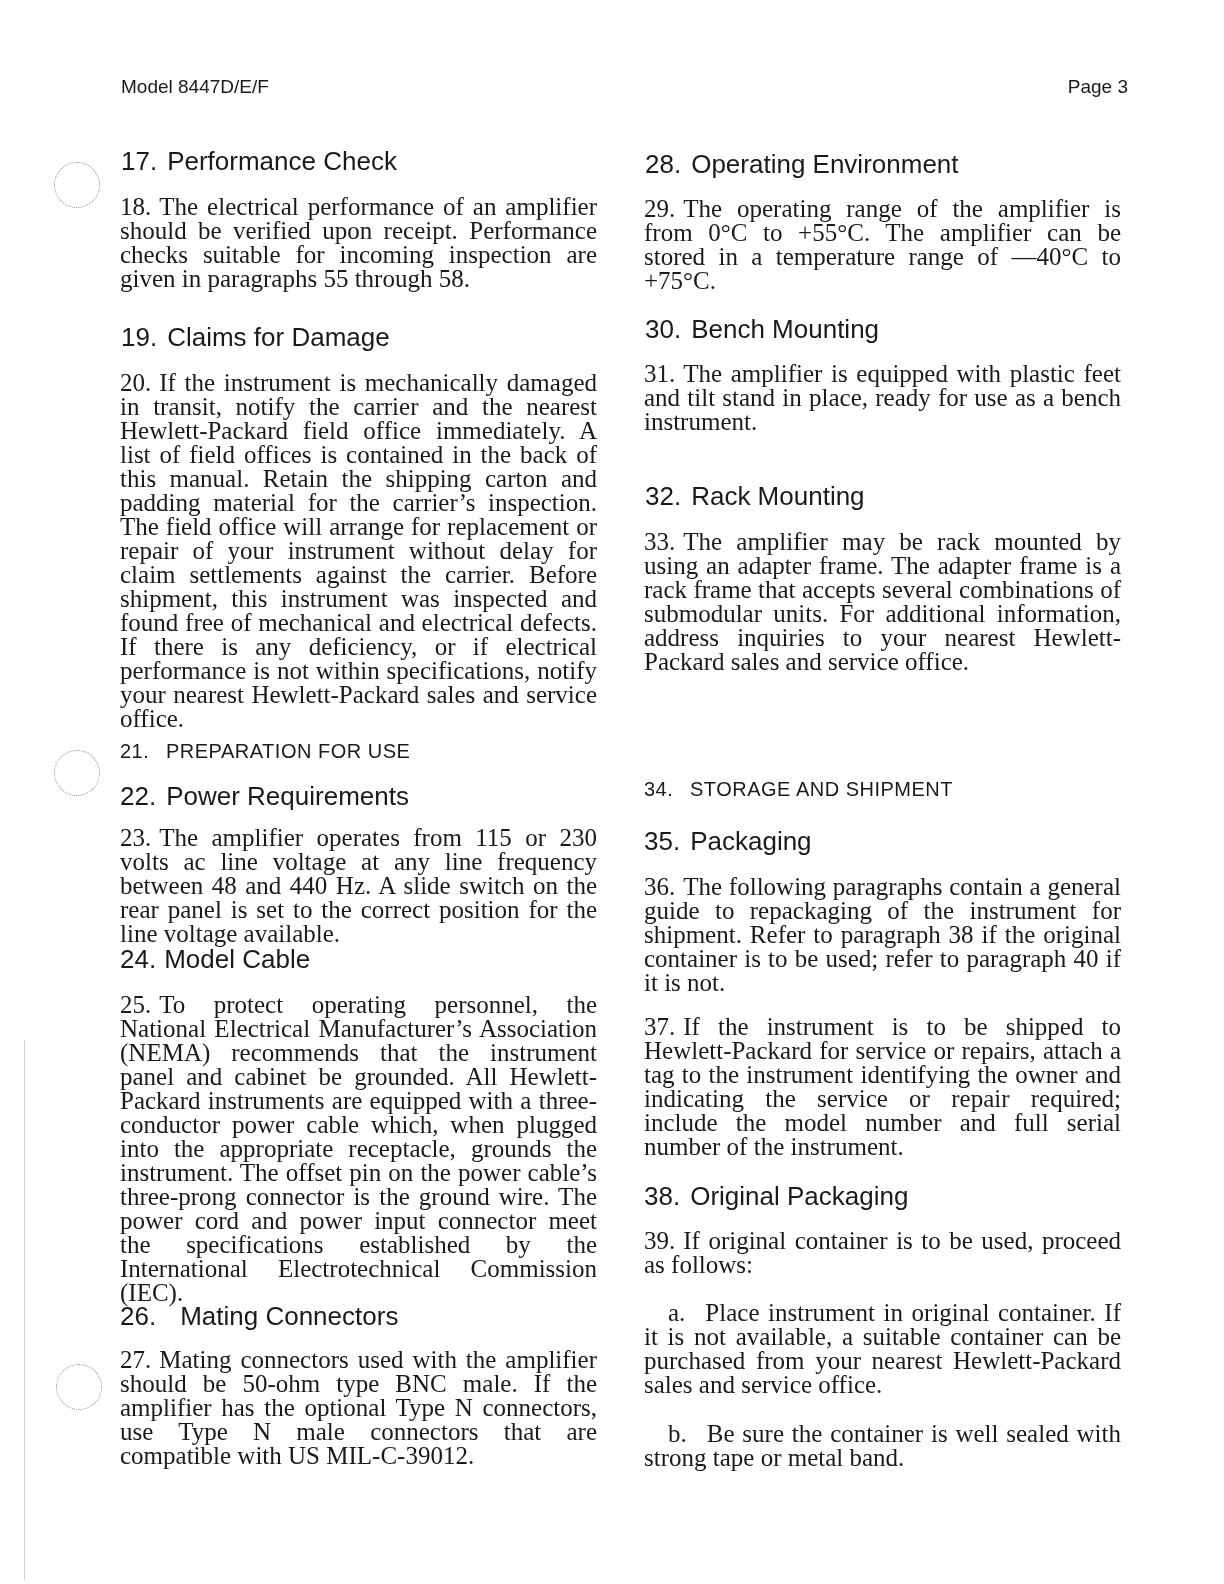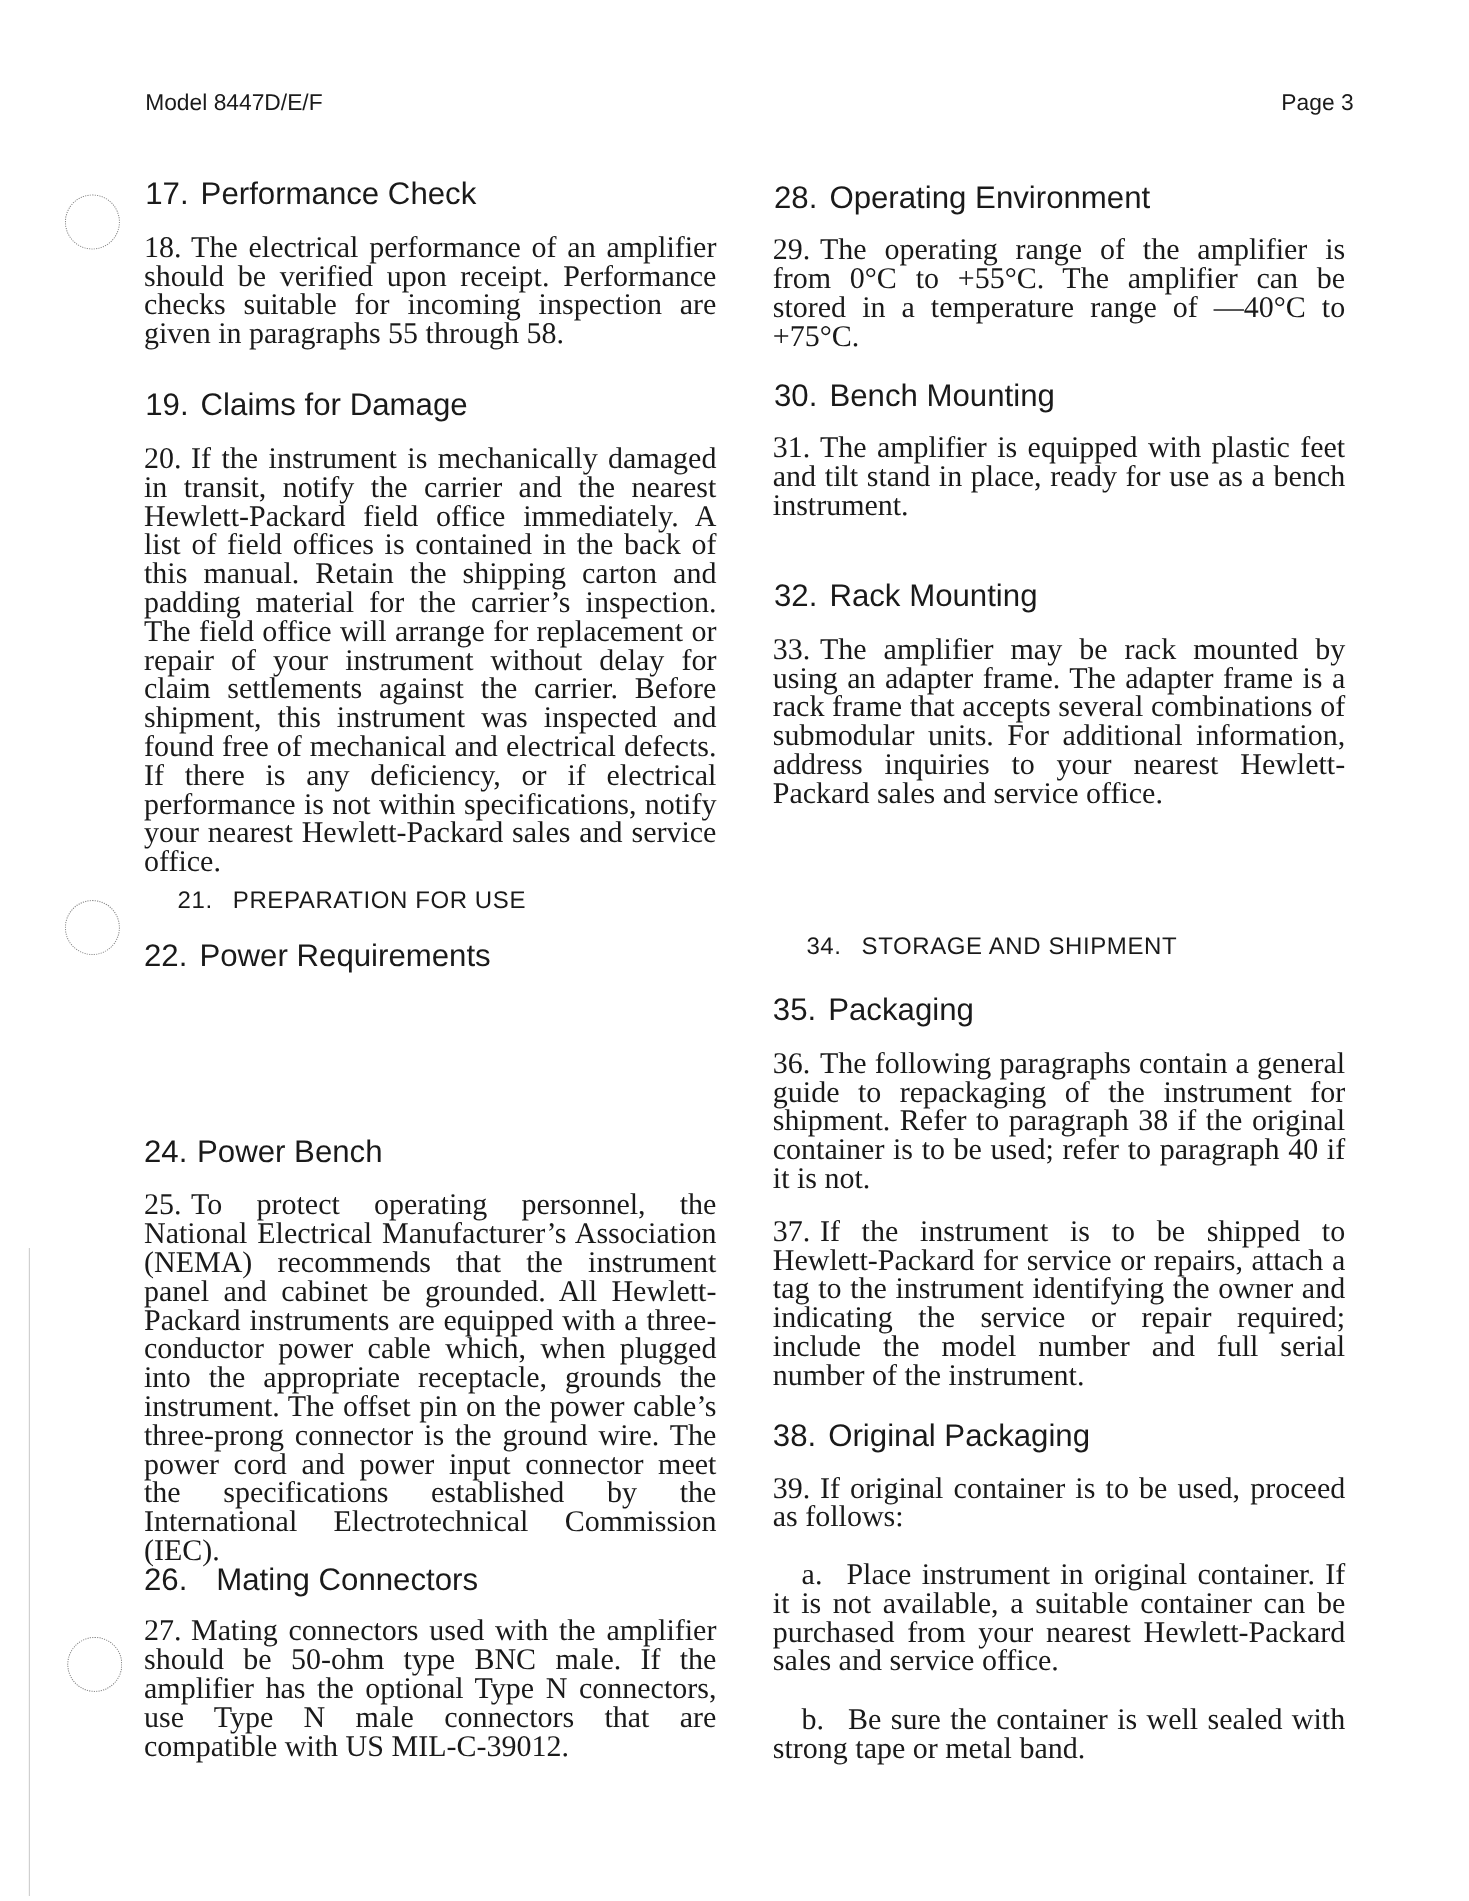--- a/index.html
+++ b/index.html
@@ -3,21 +3,21 @@
 <meta charset="utf-8">
 <style>
   html, body { margin: 0; padding: 0; background: #ffffff; }
   body { width: 1224px; height: 1584px; position: relative; overflow: hidden; color: #1a1a1a; }
   .page { position: absolute; left: 0; top: 0; width: 1224px; height: 1584px; background: #ffffff; }
   .running-head { position: absolute; top: 76px; font-family: Liberation Sans, sans-serif; font-size: 19px; }
   .running-head.left { left: 121px; }
   .running-head.right { right: 96px; }
   .heading { position: absolute; font-family: "Liberation Sans", "DejaVu Sans", sans-serif; font-size: 26px; white-space: nowrap; }
   .heading .num { display: inline-block; min-width: 36px; margin-right: 10px; }
-  .heading.major { font-size: 20px; letter-spacing: 0.5px; margin-left: 28px; }
+  .heading.major { font-size: 20px; letter-spacing: 0.5px; }
   .para { position: absolute; width: 477px; font-family: "Liberation Serif", "DejaVu Serif", serif; font-size: 25px; line-height: 24px; text-align: justify; hyphens: none; }
   .para .pnum { margin-right: 8px; }
   .sub-item { text-indent: 24px; }
   .sub-item .letter { margin-right: 20px; }
   .punch-hole { position: absolute; width: 44px; height: 44px; border-radius: 50%; border: 1.5px dotted #8a8a8a; }
   .margin-rule { position: absolute; left: 24px; top: 1040px; width: 1px; height: 540px; background: #d0d0d0; }
 </style>
 </head>
 <body>
 
@@ -44,23 +44,26 @@
   <div class="para" style="left:120px; top:371px;">
     <span class="pnum">20.</span><span>If the instrument is mechanically damaged in transit, notify the carrier and the nearest Hewlett-Packard field office immediately. A list of field offices is contained in the back of this manual. Retain the shipping carton and padding material for the carrier’s inspection. The field office will arrange for replacement or repair of your instrument without delay for claim settlements against the carrier. Before shipment, this instrument was inspected and found free of mechanical and electrical defects. If there is any deficiency, or if electrical performance is not within specifications, notify your nearest Hewlett-Packard sales and service office.</span>
   </div>
 
   <div class="heading major" style="left:120px; top:740px;">
     <span class="num">21.</span><span>PREPARATION FOR USE</span>
   </div>
   <div class="heading" style="left:120px; top:781px;">
     <span class="num">22.</span><span>Power Requirements</span>
   </div>
+  <div class="para" style="left:120px; top:826px;">
+    <span class="pnum">23.</span><span>The amplifier operates from 115 or 230 volts ac line voltage at any line frequency between 48 and 440 Hz. A slide switch on the rear panel is set to the correct position for the line voltage available.</span>
+  </div>
 
   <div class="heading" style="left:120px; top:944px;">
-    <span class="num" style="min-width:0; margin-right:8px;">24.</span><span>Power Bench</span>
+    <span class="num" style="min-width:0; margin-right:8px;">24.</span><span>Model Cable</span>
   </div>
   <div class="para" style="left:120px; top:993px;">
     <span class="pnum">25.</span><span>To protect operating personnel, the National Electrical Manufacturer’s Association (NEMA) recommends that the instrument panel and cabinet be grounded. All Hewlett-Packard instruments are equipped with a three-conductor power cable which, when plugged into the appropriate receptacle, grounds the instrument. The offset pin on the power cable’s three-prong connector is the ground wire. The power cord and power input connector meet the specifications established by the International Electrotechnical Commission (IEC).</span>
   </div>
 
   <div class="heading" style="left:120px; top:1301px;">
     <span class="num" style="min-width:0; margin-right:24px;">26.</span><span>Mating Connectors</span>
   </div>
   <div class="para" style="left:120px; top:1348px;">
     <span class="pnum">27.</span><span>Mating connectors used with the amplifier should be 50-ohm type BNC male. If the amplifier has the optional Type N connectors, use Type N male connectors that are compatible with US MIL-C-39012.</span>

